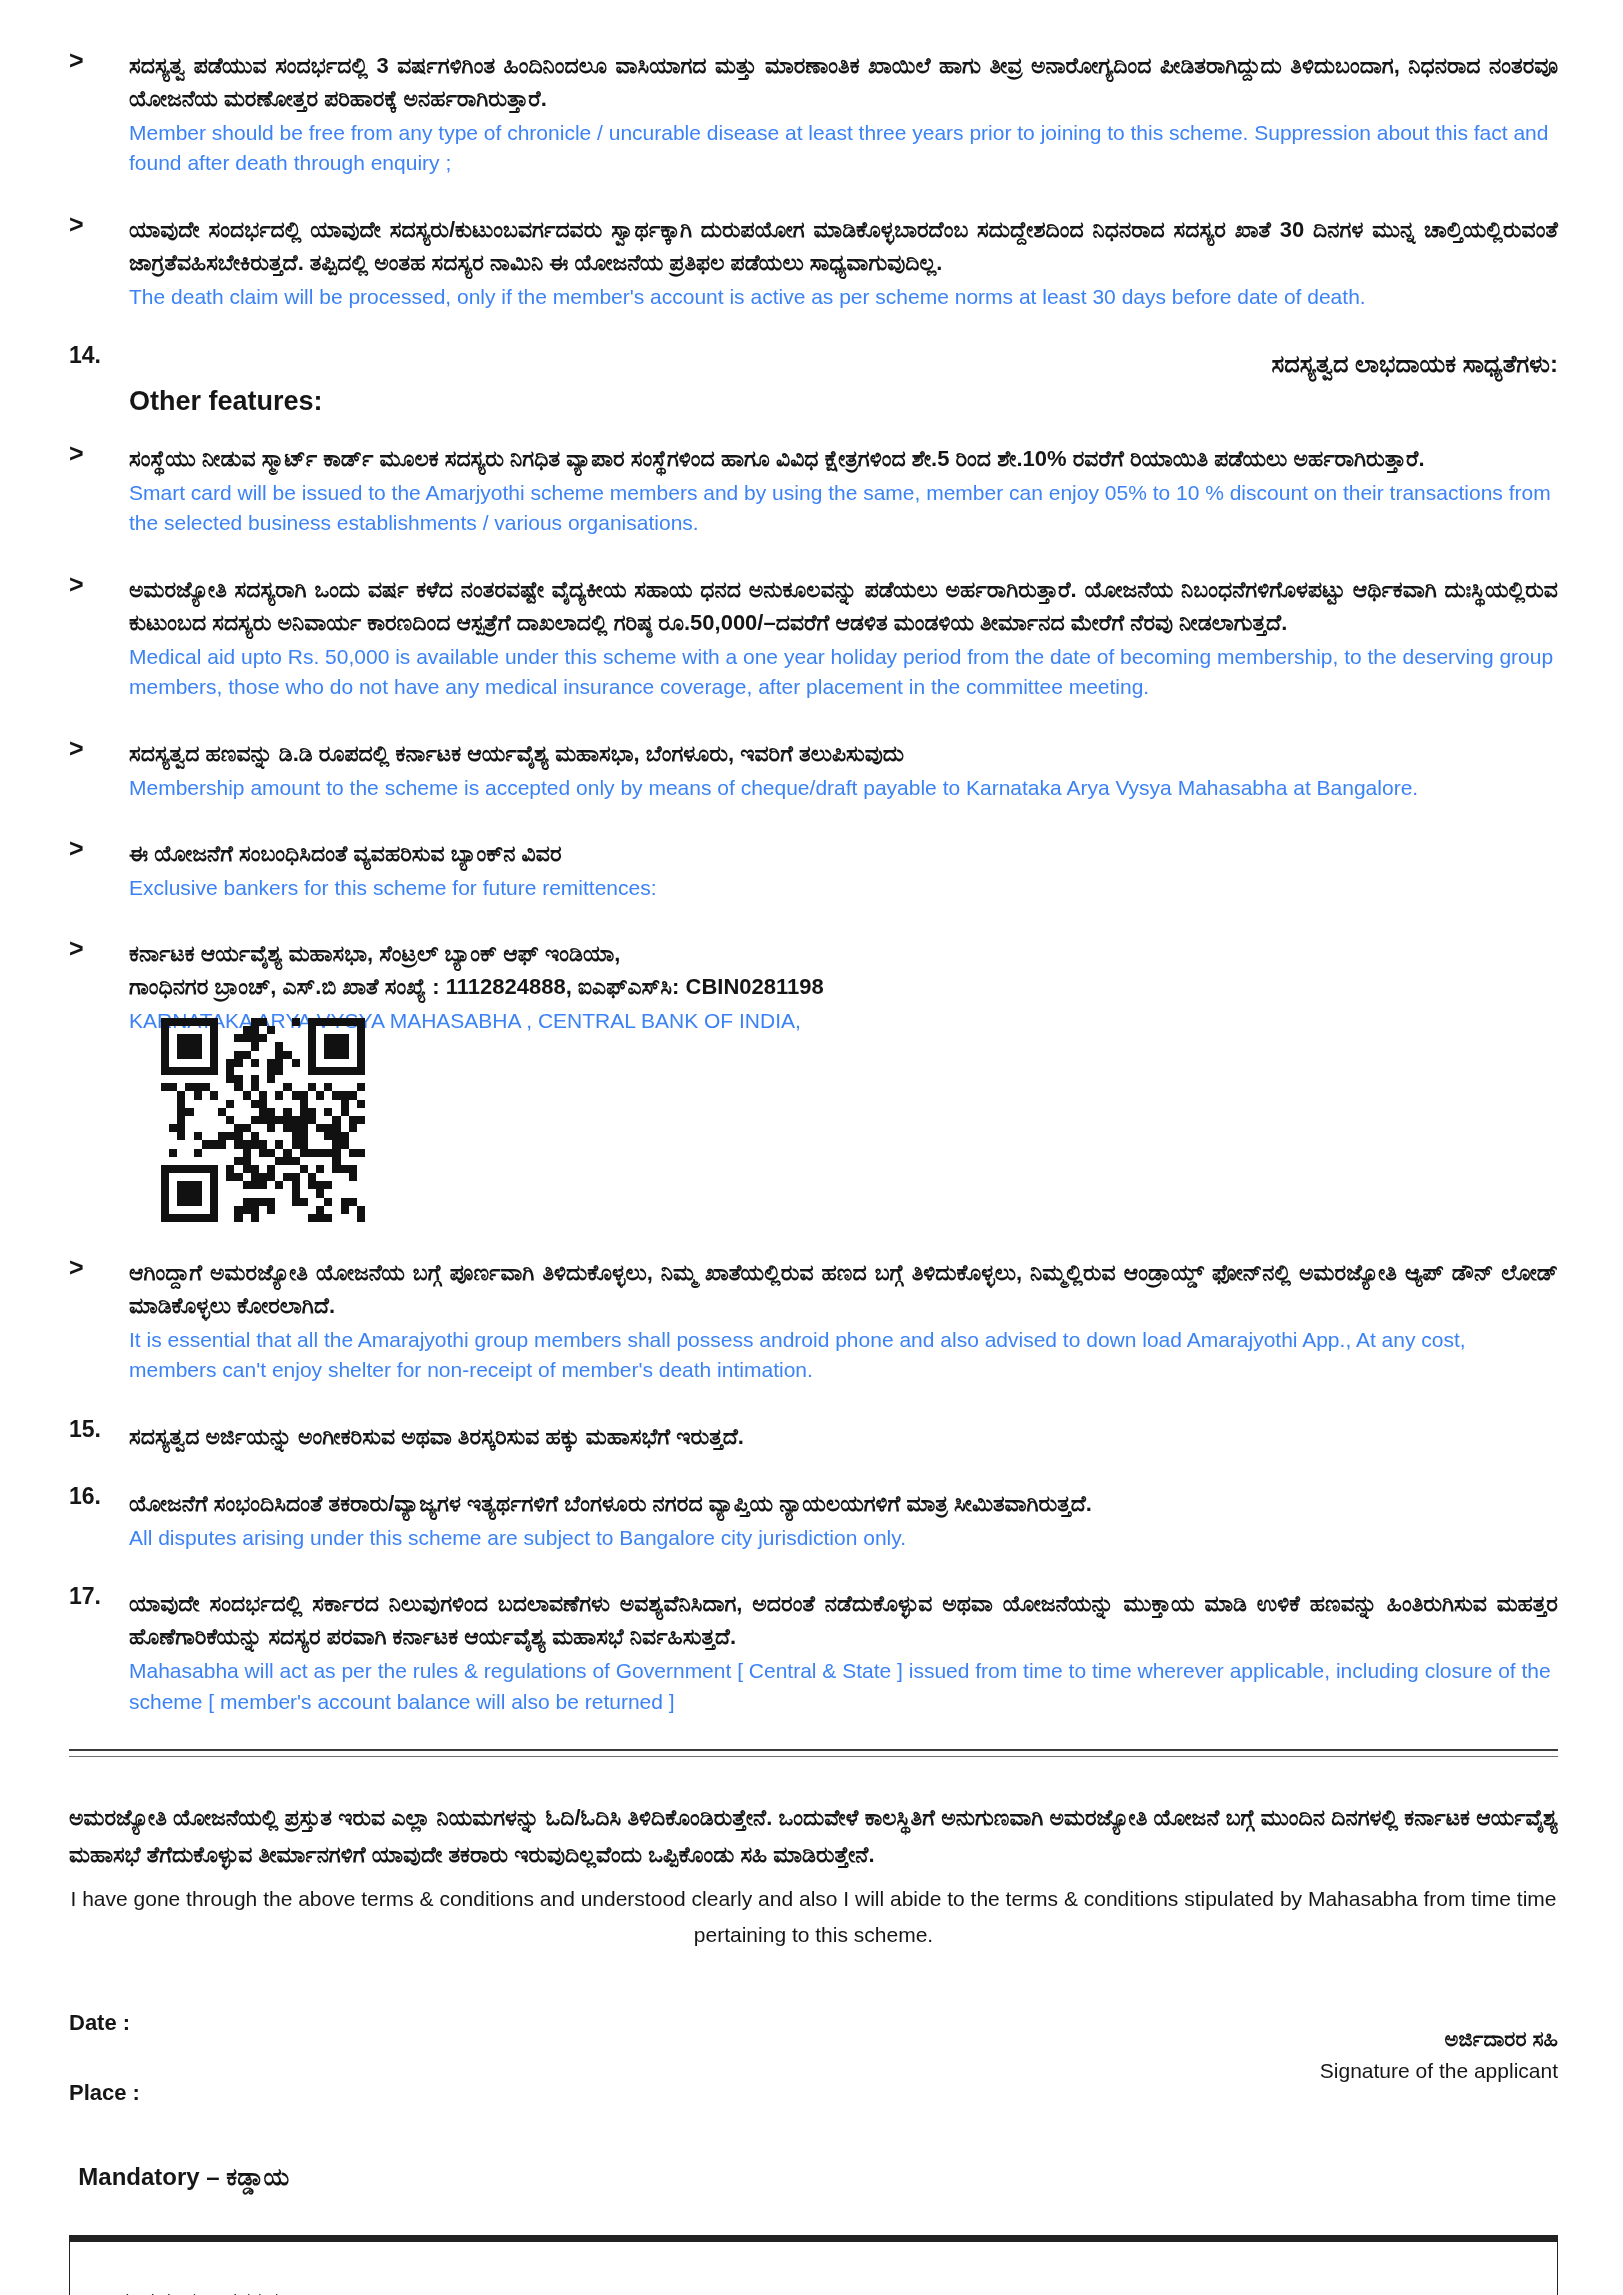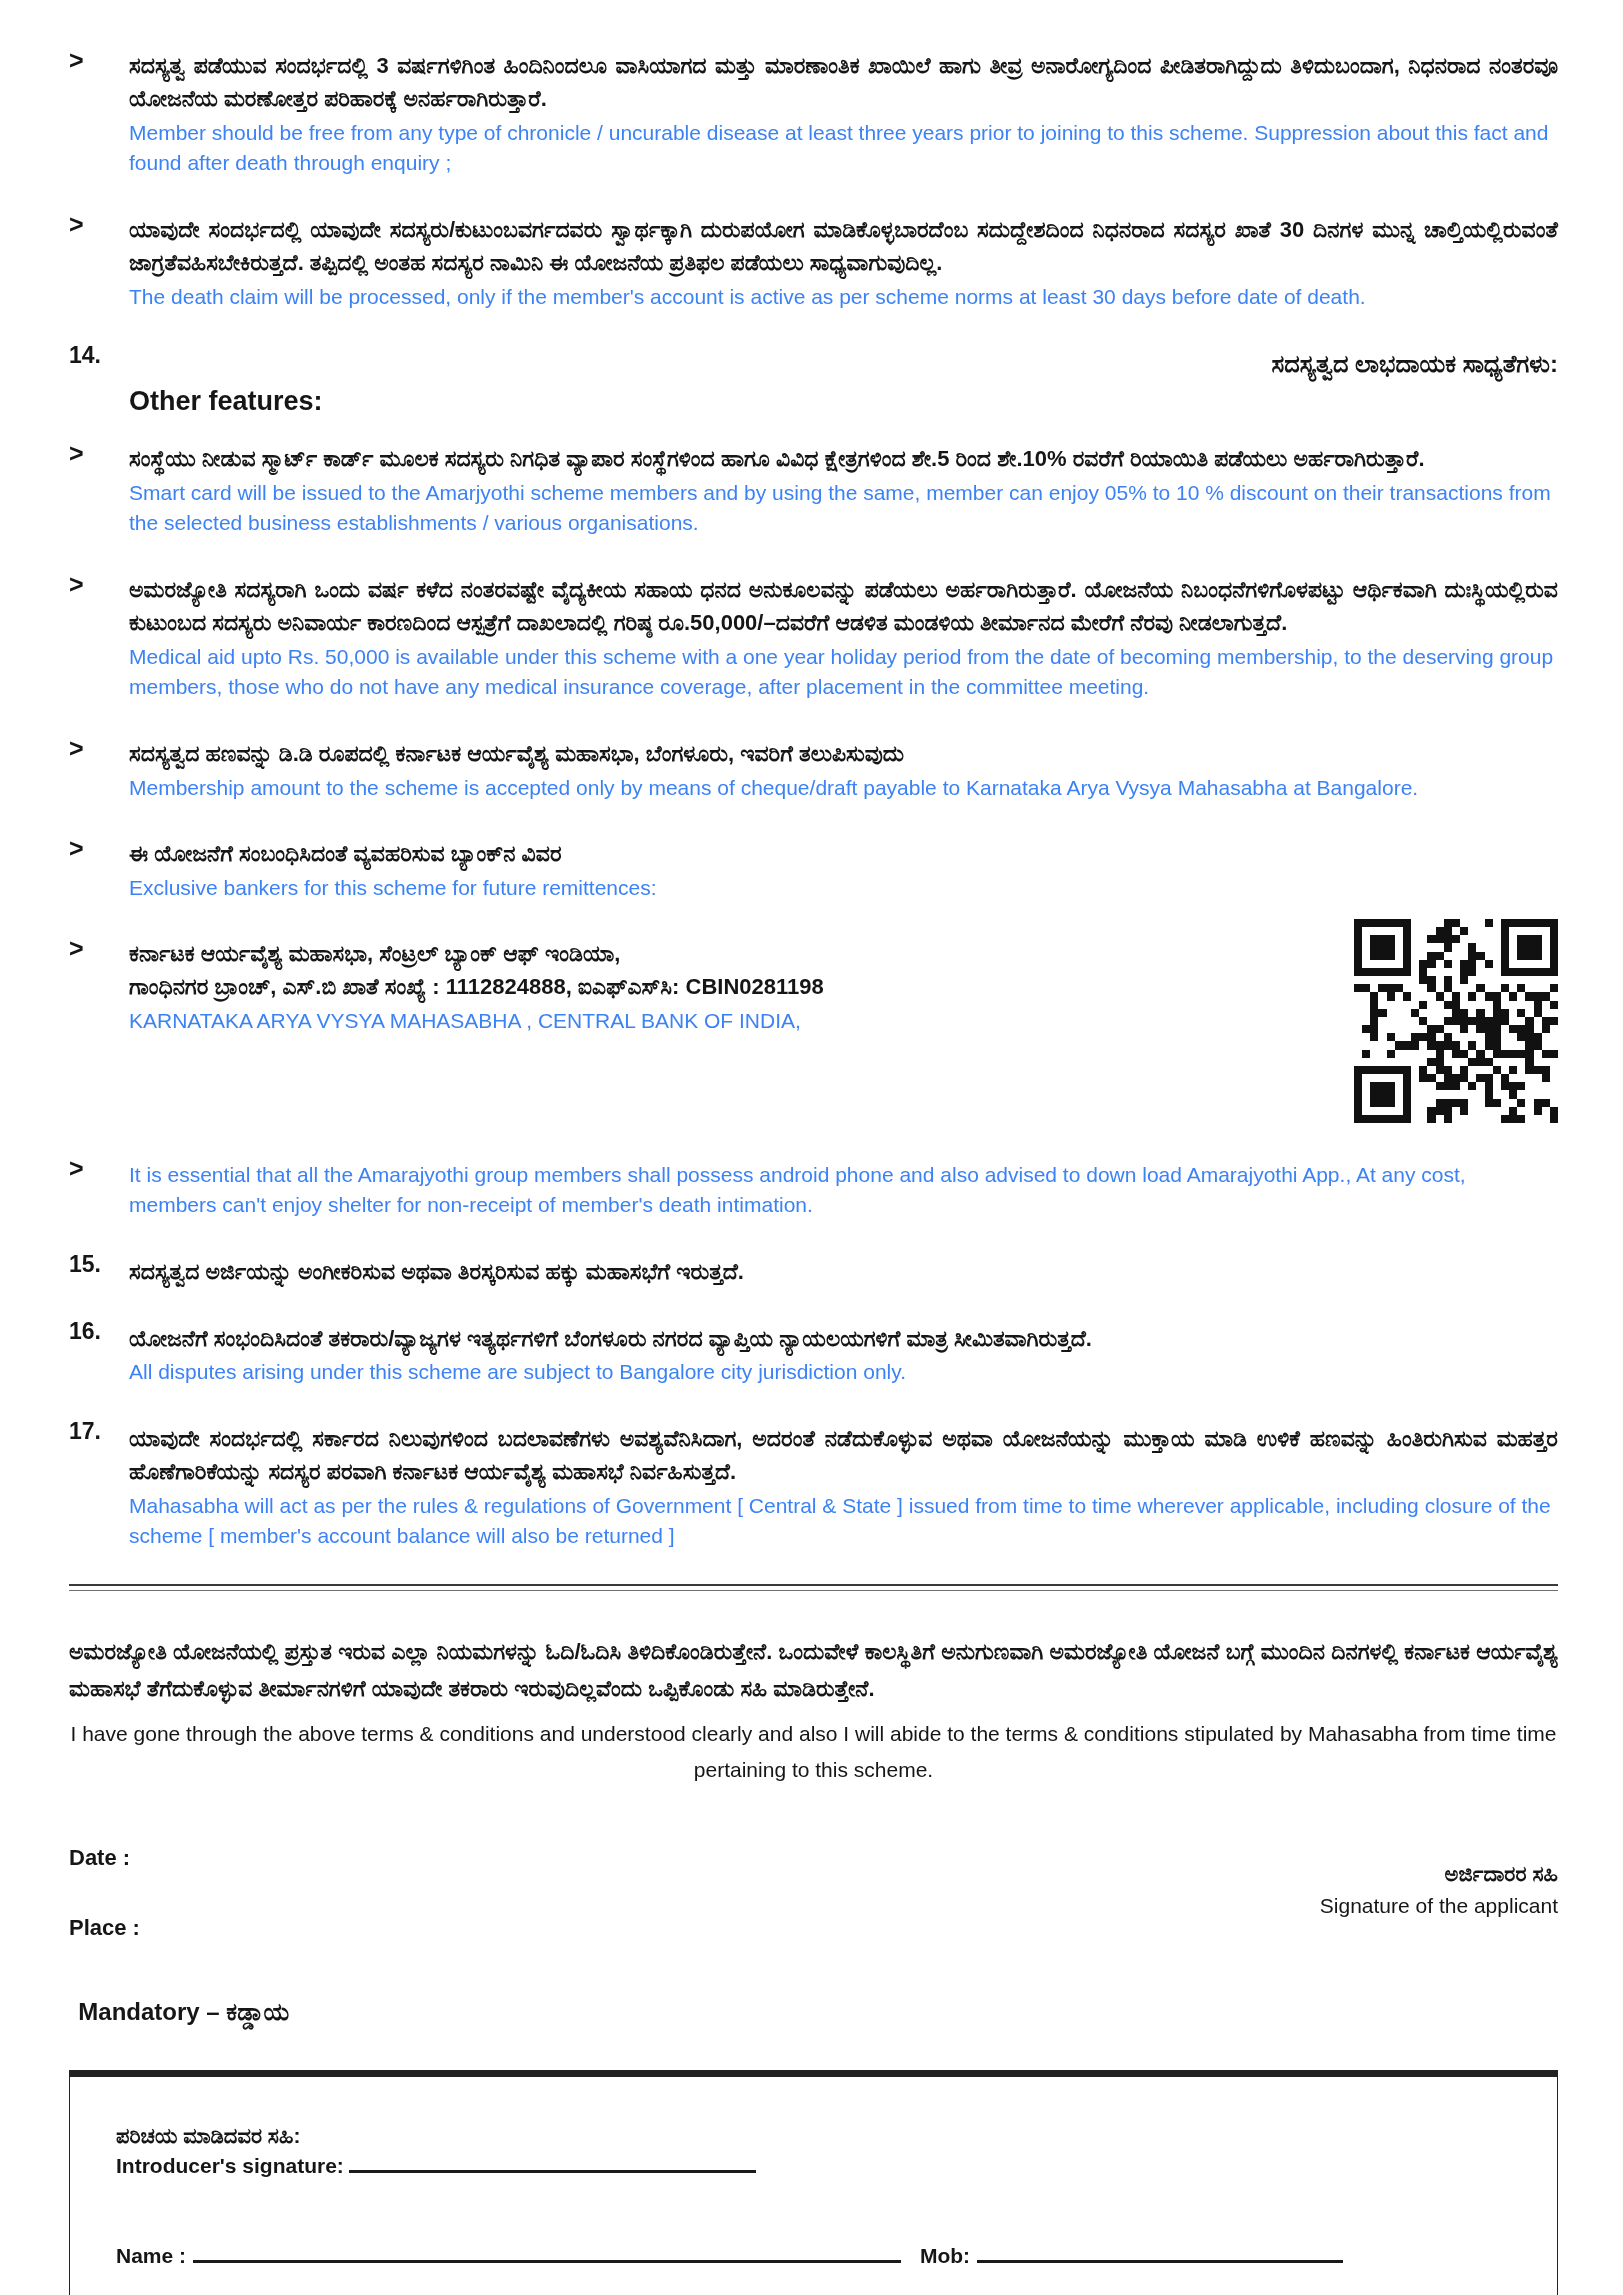--- a/index.html
+++ b/index.html
@@ -13,21 +13,21 @@
     -webkit-font-smoothing:antialiased;
   }
   .row{display:flex;align-items:flex-start;margin-bottom:27px;}
   .marker{flex:0 0 60px;font-weight:800;font-size:25px;line-height:32px;padding-top:1.9px;}
   .num-marker{flex:0 0 60px;font-weight:700;font-size:23px;line-height:33px;}
   .content{flex:1;min-width:0;margin-top:7px;}
   .kn{font-size:22px;line-height:33px;font-weight:600;text-align:justify;}
   .en{font-size:21px;line-height:30.5px;font-weight:400;color:#3b82f6;text-align:left;margin-top:2.8px;}
   .kn-head{font-size:24px;font-weight:700;line-height:35px;text-align:right;}
   .other-features{font-size:27px;font-weight:700;margin-top:4.6px;}
-  .bank-flex{display:flex;align-items:flex-start;}
+  .bank-flex{display:flex;align-items:flex-start;flex-direction:column;}
   .bank-text{flex:1;min-width:0;}
   .qr-wrap{flex:0 0 204px;margin-left:32px;margin-top:-18.5px;}
   .qr-wrap svg{width:204px;height:204px;display:block;shape-rendering:crispEdges;}
   .bold{font-weight:800;}
   .divider{margin:32px 0 42px 0;border-top:2.3px solid #3a3a3a;border-bottom:1.4px solid #6e6e6e;height:4.6px;}
   .decl-kn{font-size:22px;line-height:37px;font-weight:600;text-align:justify;}
   .decl-en{font-size:21px;line-height:36px;font-weight:400;text-align:center;margin-top:8.3px;}
   .sig-block{display:flex;justify-content:space-between;margin-top:56px;gap:28px;}
   .sig-left .lbl{font-size:22px;font-weight:700;line-height:28px;}
   .sig-left .lbl + .lbl{margin-top:42px;}
@@ -405,20 +405,21 @@
           <rect x="20" y="24" width="1" height="1"></rect>
           <rect x="24" y="24" width="1" height="1"></rect>
         </svg>
     </div>
   </div>
 </div>
 
 <div class="row">
   <div class="marker">&gt;</div>
   <div class="content">
+    <div class="kn">ಆಗಿಂದ್ದಾಗೆ ಅಮರಜ್ಯೋತಿ ಯೋಜನೆಯ ಬಗ್ಗೆ ಪೂರ್ಣವಾಗಿ ತಿಳಿದುಕೊಳ್ಳಲು, ನಿಮ್ಮ ಖಾತೆಯಲ್ಲಿರುವ ಹಣದ ಬಗ್ಗೆ ತಿಳಿದುಕೊಳ್ಳಲು, ನಿಮ್ಮಲ್ಲಿರುವ ಆಂಡ್ರಾಯ್ಡ್ ಫೋನ್‌ನಲ್ಲಿ ಅಮರಜ್ಯೋತಿ ಆ್ಯಪ್ ಡೌನ್ ಲೋಡ್ ಮಾಡಿಕೊಳ್ಳಲು ಕೋರಲಾಗಿದೆ.</div>
     <div class="en">It is essential that all the Amarajyothi  group members shall possess android phone and also advised to down load  Amarajyothi  App.,  At any cost, members can't enjoy shelter for non-receipt of member's death intimation.</div>
   </div>
 </div>
 
 <div class="row">
   <div class="num-marker">15.</div>
   <div class="content">
     <div class="kn">ಸದಸ್ಯತ್ವದ ಅರ್ಜಿಯನ್ನು ಅಂಗೀಕರಿಸುವ ಅಥವಾ ತಿರಸ್ಕರಿಸುವ ಹಕ್ಕು ಮಹಾಸಭೆಗೆ ಇರುತ್ತದೆ.</div>
   </div>
 </div>

